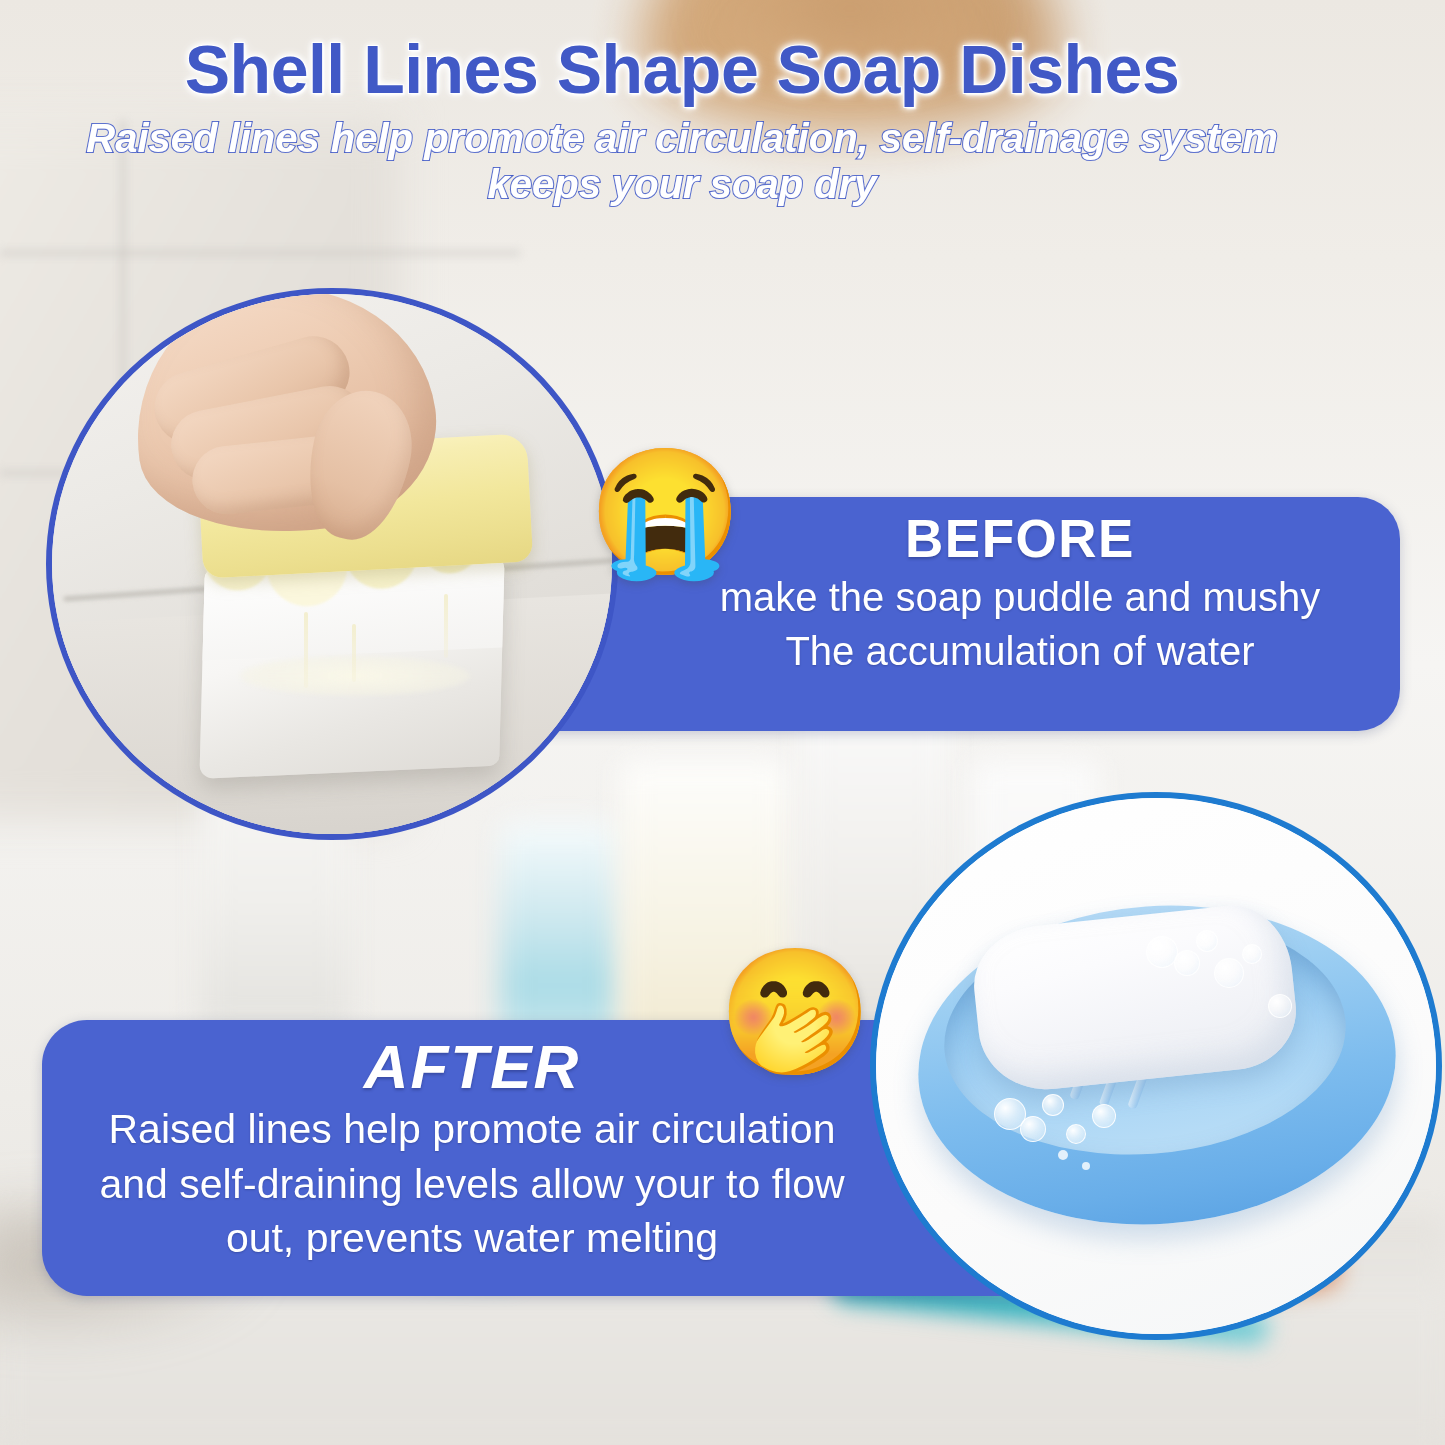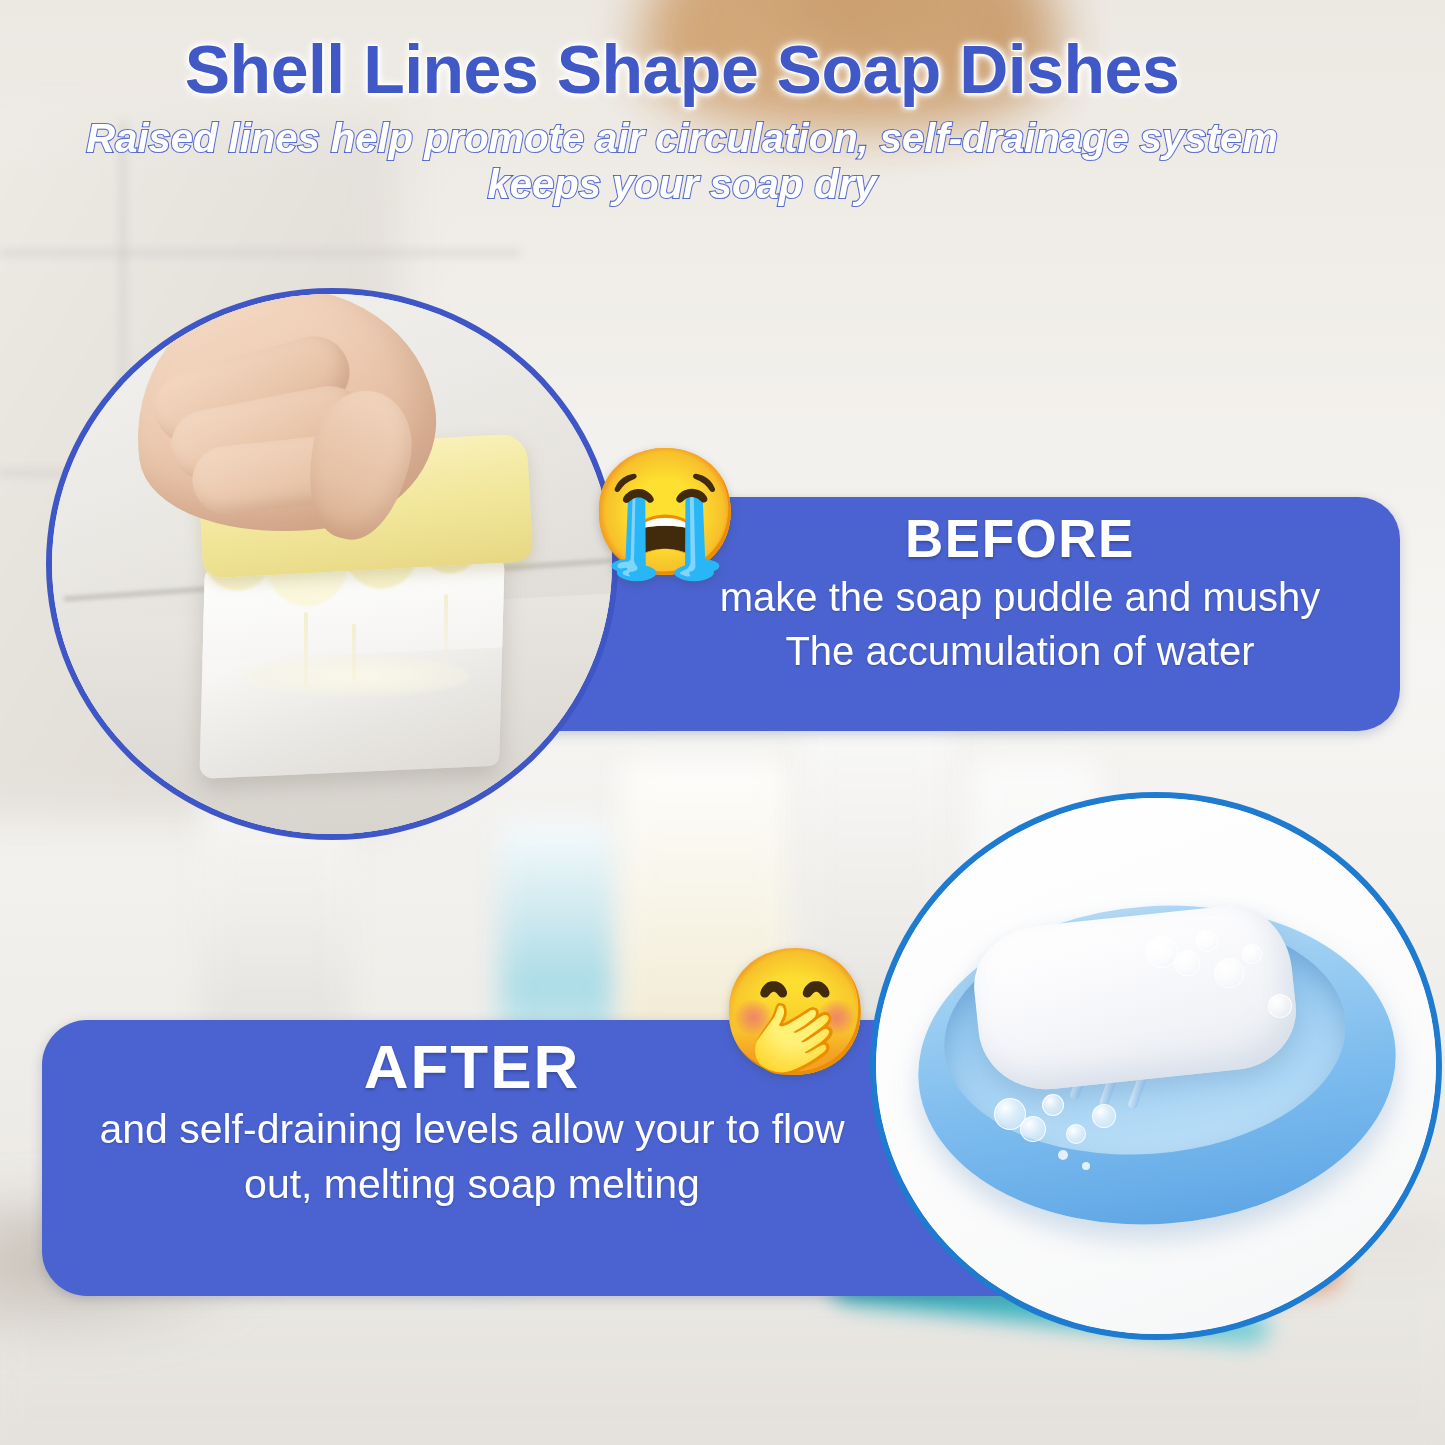--- a/index.html
+++ b/index.html
@@ -163,20 +163,21 @@
     font-size: 53px;
     font-weight: bold;
     letter-spacing: 1.5px;
     line-height: 1.12;
     margin: 0;
     text-shadow: 0 2px 3px rgba(20,30,80,.35);
   }
   .panel-after .panel-heading {
     font-size: 62px;
     letter-spacing: 2px;
+    font-style: italic;
   }
   .panel-body {
     margin: 4px 0 0;
     font-size: 40px;
     font-weight: 400;
     line-height: 1.25;
     text-shadow: 0 1px 2px rgba(20,30,80,.3);
   }
   .panel-after .panel-body { font-size: 41px; line-height: 1.28; margin-top: 2px; }
 
@@ -412,22 +413,23 @@
     <div class="bf-finger f2"></div>
     <div class="bf-finger f3"></div>
     <div class="bf-thumb"></div>
   </div>
 
   <div class="emoji emoji-cry">😭</div>
 
   <div class="panel panel-after">
     <div class="panel-inner">
       <p class="panel-heading">AFTER</p>
+      <p class="panel-body">Raised lines help promote air circulation</p>
       <p class="panel-body">and self-draining levels allow your to flow</p>
-      <p class="panel-body">out, melting soap melting</p>
+      <p class="panel-body">out, prevents water melting</p>
     </div>
   </div>
 
   <div class="photo-circle circle-after">
     <div class="af-bg"></div>
     <div class="af-dish-outer"></div>
     <div class="af-dish-inner"></div>
     <div class="af-ridge" style="left:128px;top:230px;width:120px;height:9px;"></div>
     <div class="af-ridge" style="left:158px;top:240px;width:120px;height:9px;"></div>
     <div class="af-ridge" style="left:188px;top:248px;width:118px;height:9px;"></div>

